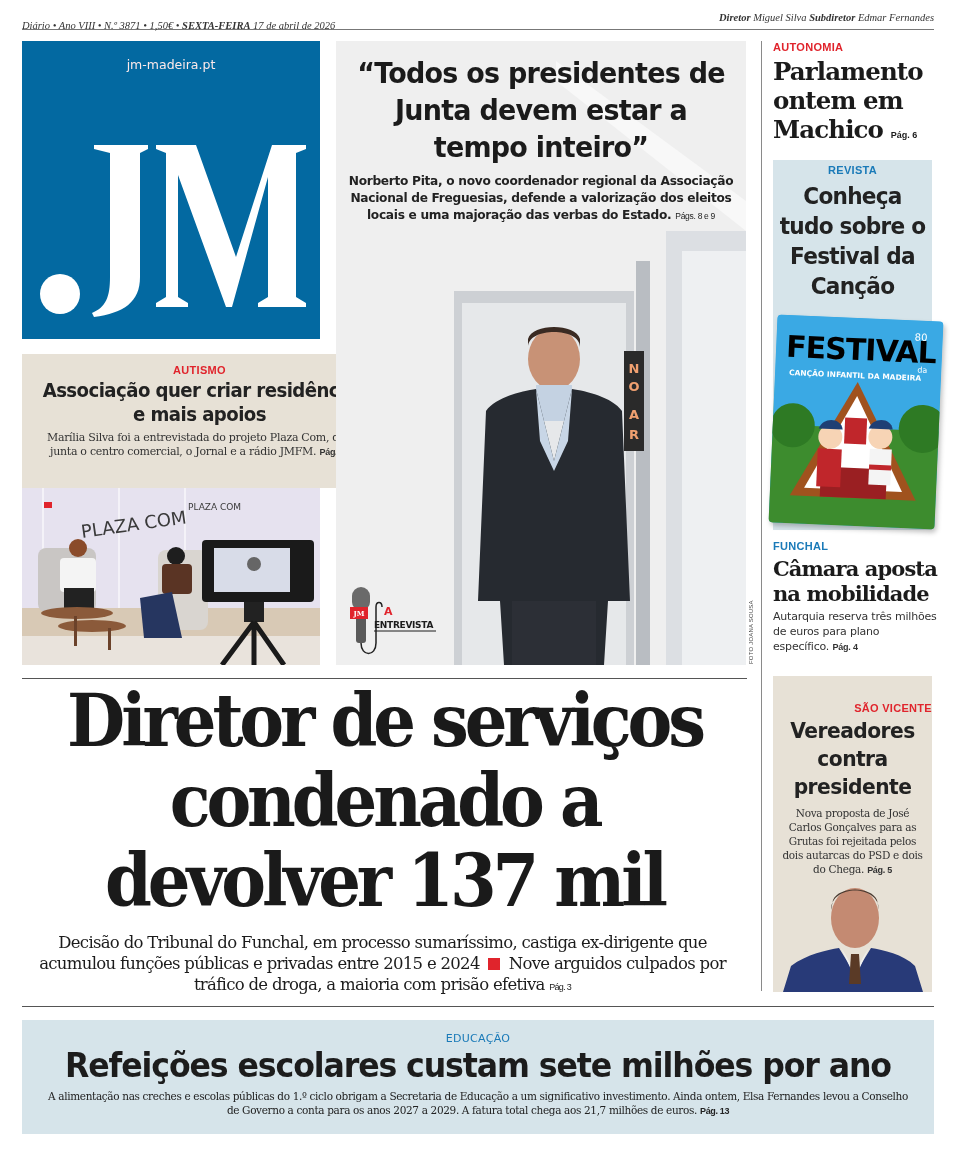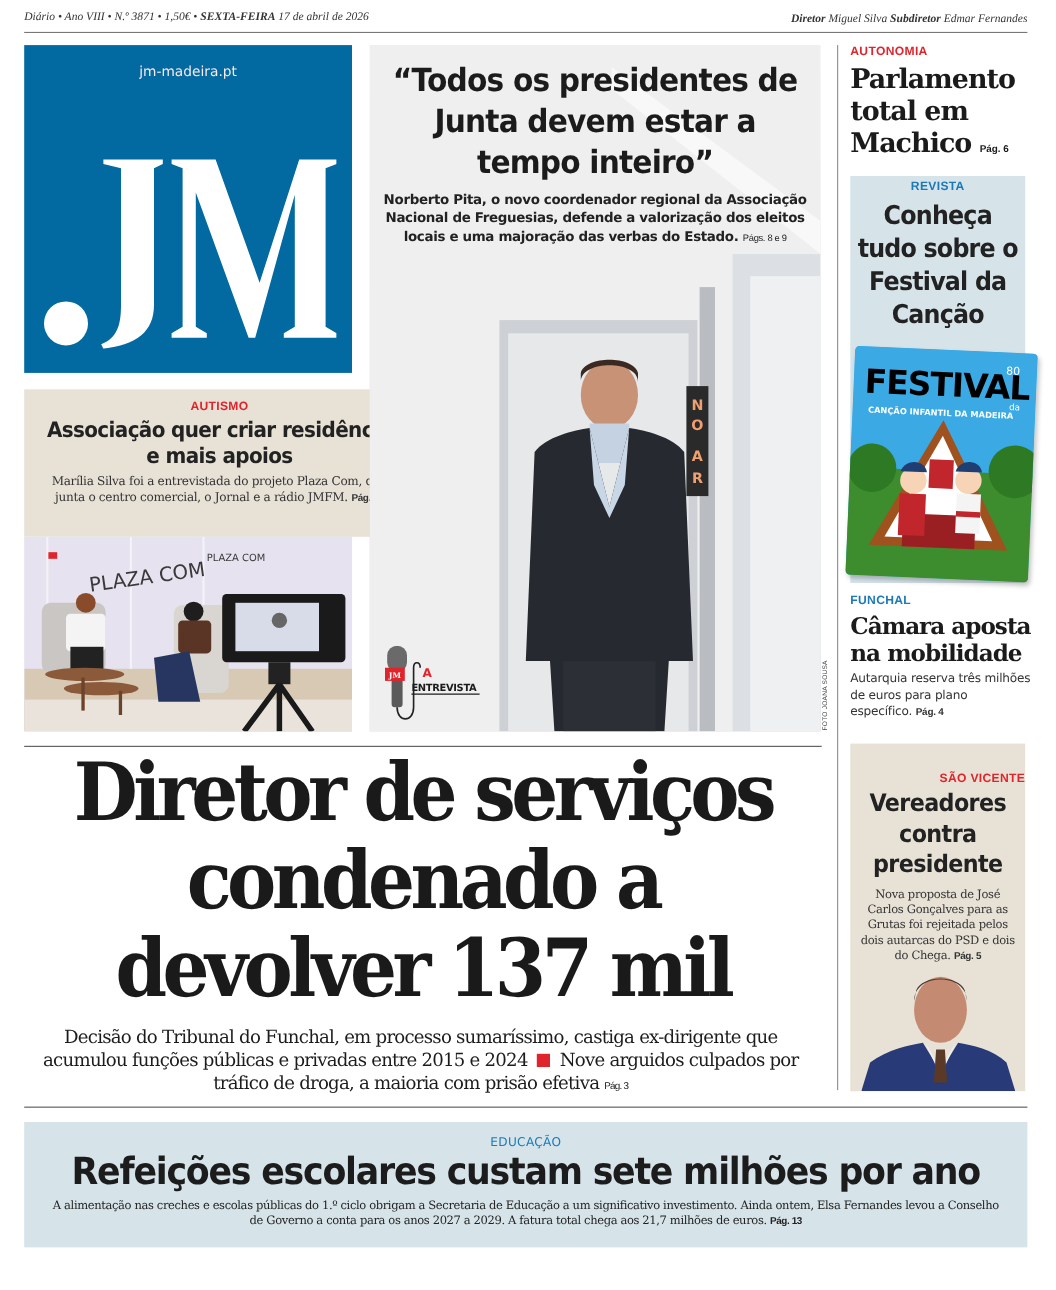--- a/index.html
+++ b/index.html
@@ -1,21 +1,21 @@
 <!DOCTYPE html>
 <html><head>
 <meta charset="utf-8">
 <style>
   * { box-sizing: border-box; margin: 0; padding: 0; }
   html, body { width: 960px; height: 1173px; background: #ffffff; overflow: hidden; }
   body { position: relative; font-family: "Liberation Sans", sans-serif; color: #1c1c1c; }
 
   
   .topbar { position: absolute; left: 22px; top: 10px; width: 912px; height: 20px; border-bottom: 1px solid #777; font-family: "Liberation Serif", serif; font-style: italic; font-size: 10.5px; color: #333; }
-  .topbar .left { position: absolute; left: 0; top: 0; }
+  .topbar .left { position: absolute; left: 0; top: 10px; }
   .topbar .right { position: absolute; right: 0; top: 2px; }
   .topbar b { font-weight: bold; }
 
   
   .logo { position: absolute; left: 22px; top: 41px; width: 298px; height: 298px; background: #0369a1; }
   .logo .url { position: absolute; top: 16px; left: 0; width: 100%; text-align: center; color: #fce9ea; font-family: "DejaVu Sans", sans-serif; font-size: 12.5px; }
   .logo .mark { position: absolute; left: 14px; top: 86px; width: 270px; height: 190px; }
 
   
   .autismo { position: absolute; left: 22px; top: 354px; width: 355px; height: 134px; background: #e7e1d6; text-align: center; }
@@ -173,21 +173,21 @@
       <line x1="28" y1="44" x2="90" y2="44" stroke="#1c1c1c" stroke-width="1"></line>
     </svg>
   </div>
 </div>
 <div class="photo-credit">FOTO JOANA SOUSA</div>
 
 <div class="col-rule"></div>
 
 <div class="autonomia">
   <div class="kicker red">AUTONOMIA</div>
-  <h3><span>Parlamento total em Machico</span> <span class="pag">Pág. 6</span></h3>
+  <h3><span>Parlamento ontem em Machico</span> <span class="pag">Pág. 6</span></h3>
 </div>
 
 <div class="revista">
   <div class="kicker blue">REVISTA</div>
   <h3>Conheça tudo sobre o Festival da Canção</h3>
 </div>
 <div class="cover">
   <svg width="166" height="208" viewBox="0 0 166 208">
     <rect x="0" y="0" width="166" height="208" fill="#3aa9e4"></rect>
     <rect x="0" y="110" width="166" height="98" fill="#3d8c2e"></rect>

